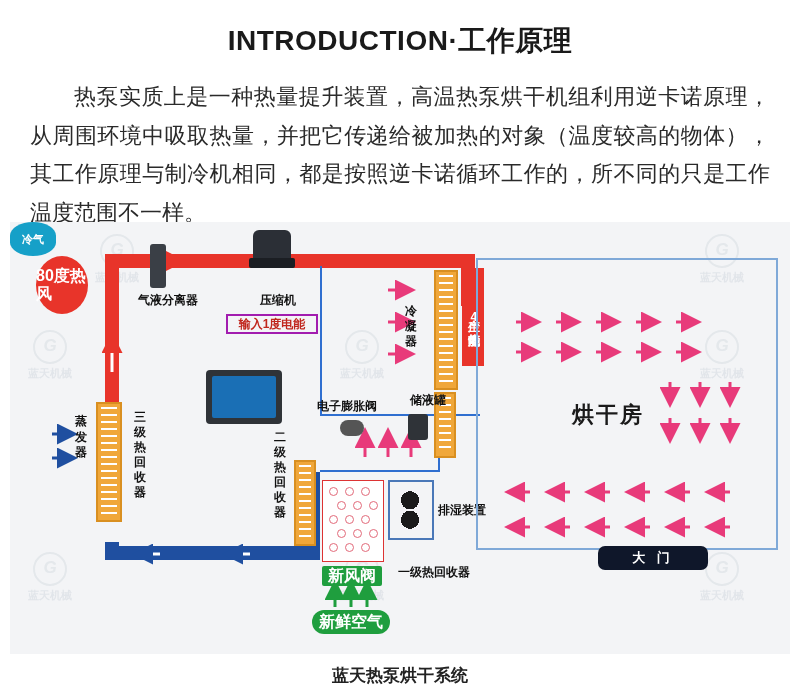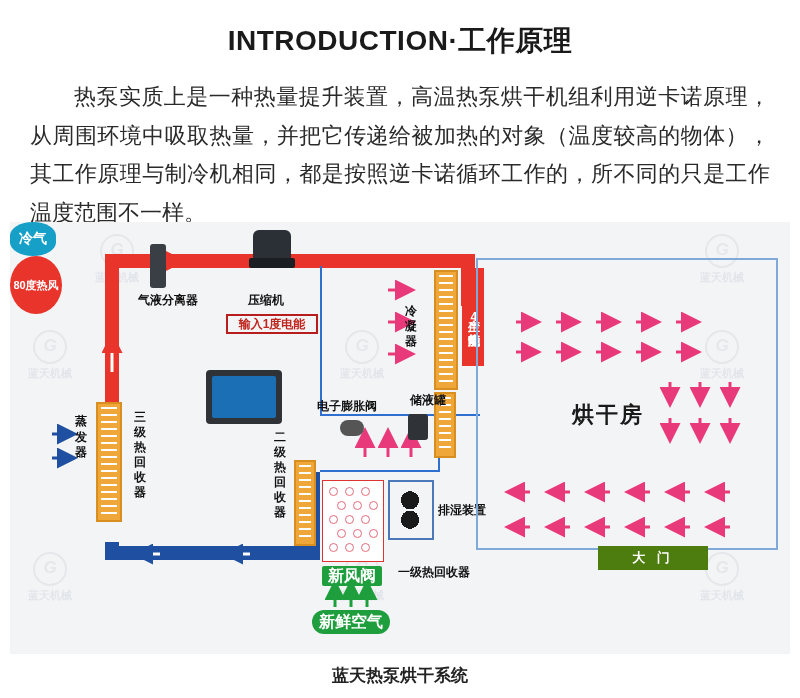--- a/index.html
+++ b/index.html
@@ -57,30 +57,30 @@
 
   
   .abs{position:absolute;}
   .lbl{position:absolute;font-size:12px;color:#111;font-weight:bold;line-height:1.15;}
   .lbl.v{width:14px;text-align:right;}
 
   
   .box{position:absolute;box-sizing:border-box;}
   .redbox{background:#e8342a;color:#fff;font-weight:bold;font-size:12px;
           display:flex;align-items:center;justify-content:center;text-align:center;line-height:1.15;}
-  .bluebox{background:#4d7c0f;color:#fff;font-weight:bold;font-size:13px;
-           display:flex;align-items:center;justify-content:center;letter-spacing:4px;}
+  .bluebox{background:#0f172a;color:#fff;font-weight:bold;font-size:13px;
+           display:flex;align-items:center;justify-content:center;letter-spacing:4px;border-radius:7px;}
   .greenbox{background:#1f9e3e;color:#fff;font-weight:bold;font-size:16px;
             display:flex;align-items:center;justify-content:center;border-radius:2px;}
-  .redoutline{border:2px solid #b91c1c;color:#c0261d;font-weight:bold;font-size:12px;
+  .redoutline{border:2px solid #a21caf;color:#c0261d;font-weight:bold;font-size:12px;
               background:#f3f4f6;display:flex;align-items:center;justify-content:center;}
-  .cyanblob{background:#16a0c8;color:#fff;font-weight:bold;font-size:14px;border-radius:50%/40%;
+  .cyanblob{background:#16a0c8;color:#fff;font-weight:bold;font-size:11px;border-radius:50%/40%;
             display:flex;align-items:center;justify-content:center;line-height:1.1;text-align:center;}
-  .redblob{background:#e8342a;color:#fff;font-weight:bold;font-size:11px;border-radius:50%/45%;
-           display:flex;align-items:center;justify-content:center;line-height:1.15;}
+  .redblob{background:#e8342a;color:#fff;font-weight:bold;font-size:16px;border-radius:50%/45%;
+           display:flex;align-items:center;justify-content:center;line-height:1.15;margin-left:26px;}
 
   
   .pipe-red{background:#e8342a;position:absolute;}
   .pipe-blue{background:#1f4fa0;position:absolute;}
   .thinblue{border:2px solid #2f6fd0;position:absolute;box-sizing:border-box;}
 
   
   .coil{position:absolute;background:#f0a73a;border:2px solid #d98f20;box-sizing:border-box;}
   .coil-lines{position:absolute;inset:3px;
      background:repeating-linear-gradient(to bottom,#ffffff 0 2px,transparent 2px 7px);}
@@ -199,21 +199,21 @@
         <path d="M341,385 l0,-16" marker-end="url(#arw-green)"></path>
         <path d="M357,385 l0,-16" marker-end="url(#arw-green)"></path>
       </g>
     </svg>
 
     <div class="box" style="left:140px;top:22px;width:16px;height:44px;background:#3a3f46;border-radius:3px;"></div>
     <div class="lbl" style="left:128px;top:72px;">气液分离器</div>
 
     <div class="box" style="left:243px;top:8px;width:38px;height:30px;background:#2b2f36;border-radius:6px 6px 2px 2px;"></div>
     <div class="box" style="left:239px;top:36px;width:46px;height:10px;background:#1b1e23;border-radius:2px;"></div>
-    <div class="lbl" style="left:238px;top:72px;">压缩机</div>
+    <div class="lbl" style="left:250px;top:72px;">压缩机</div>
     <div class="box redoutline" style="left:216px;top:92px;width:92px;height:20px;">输入1度电能</div>
 
     <div class="coil" style="left:424px;top:48px;width:24px;height:120px;">
       <div class="coil-lines"></div>
     </div>
     <div class="lbl" style="left:395px;top:82px;width:16px;line-height:1.25;">冷凝器</div>
     <div class="box redbox" style="left:452px;top:46px;width:22px;height:98px;writing-mode:vertical-rl;text-orientation:upright;">产生4度电热能</div>
 
     <div class="coil" style="left:424px;top:170px;width:22px;height:66px;background:#f0a73a;">
       <div class="coil-lines"></div>

